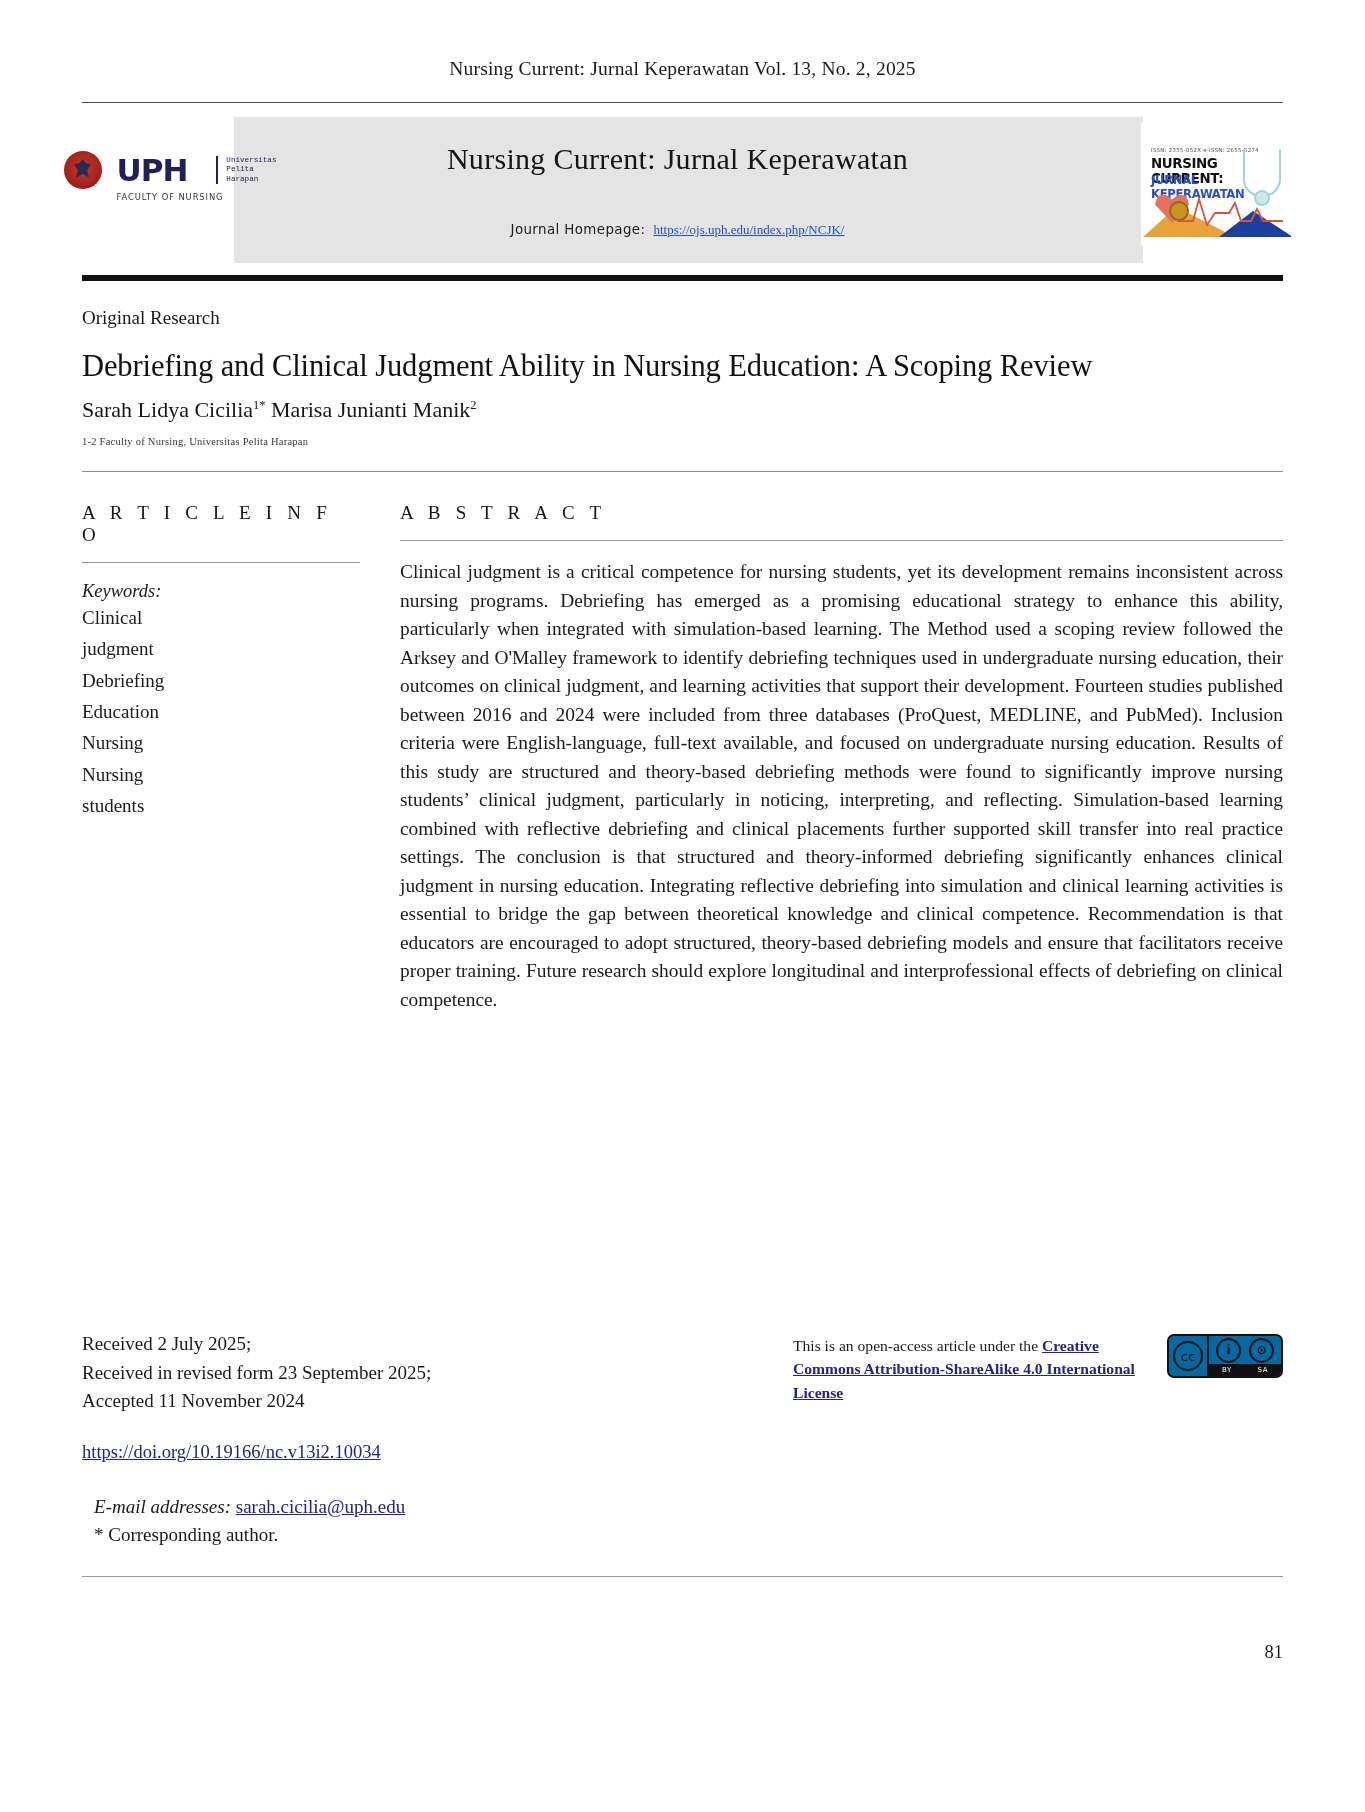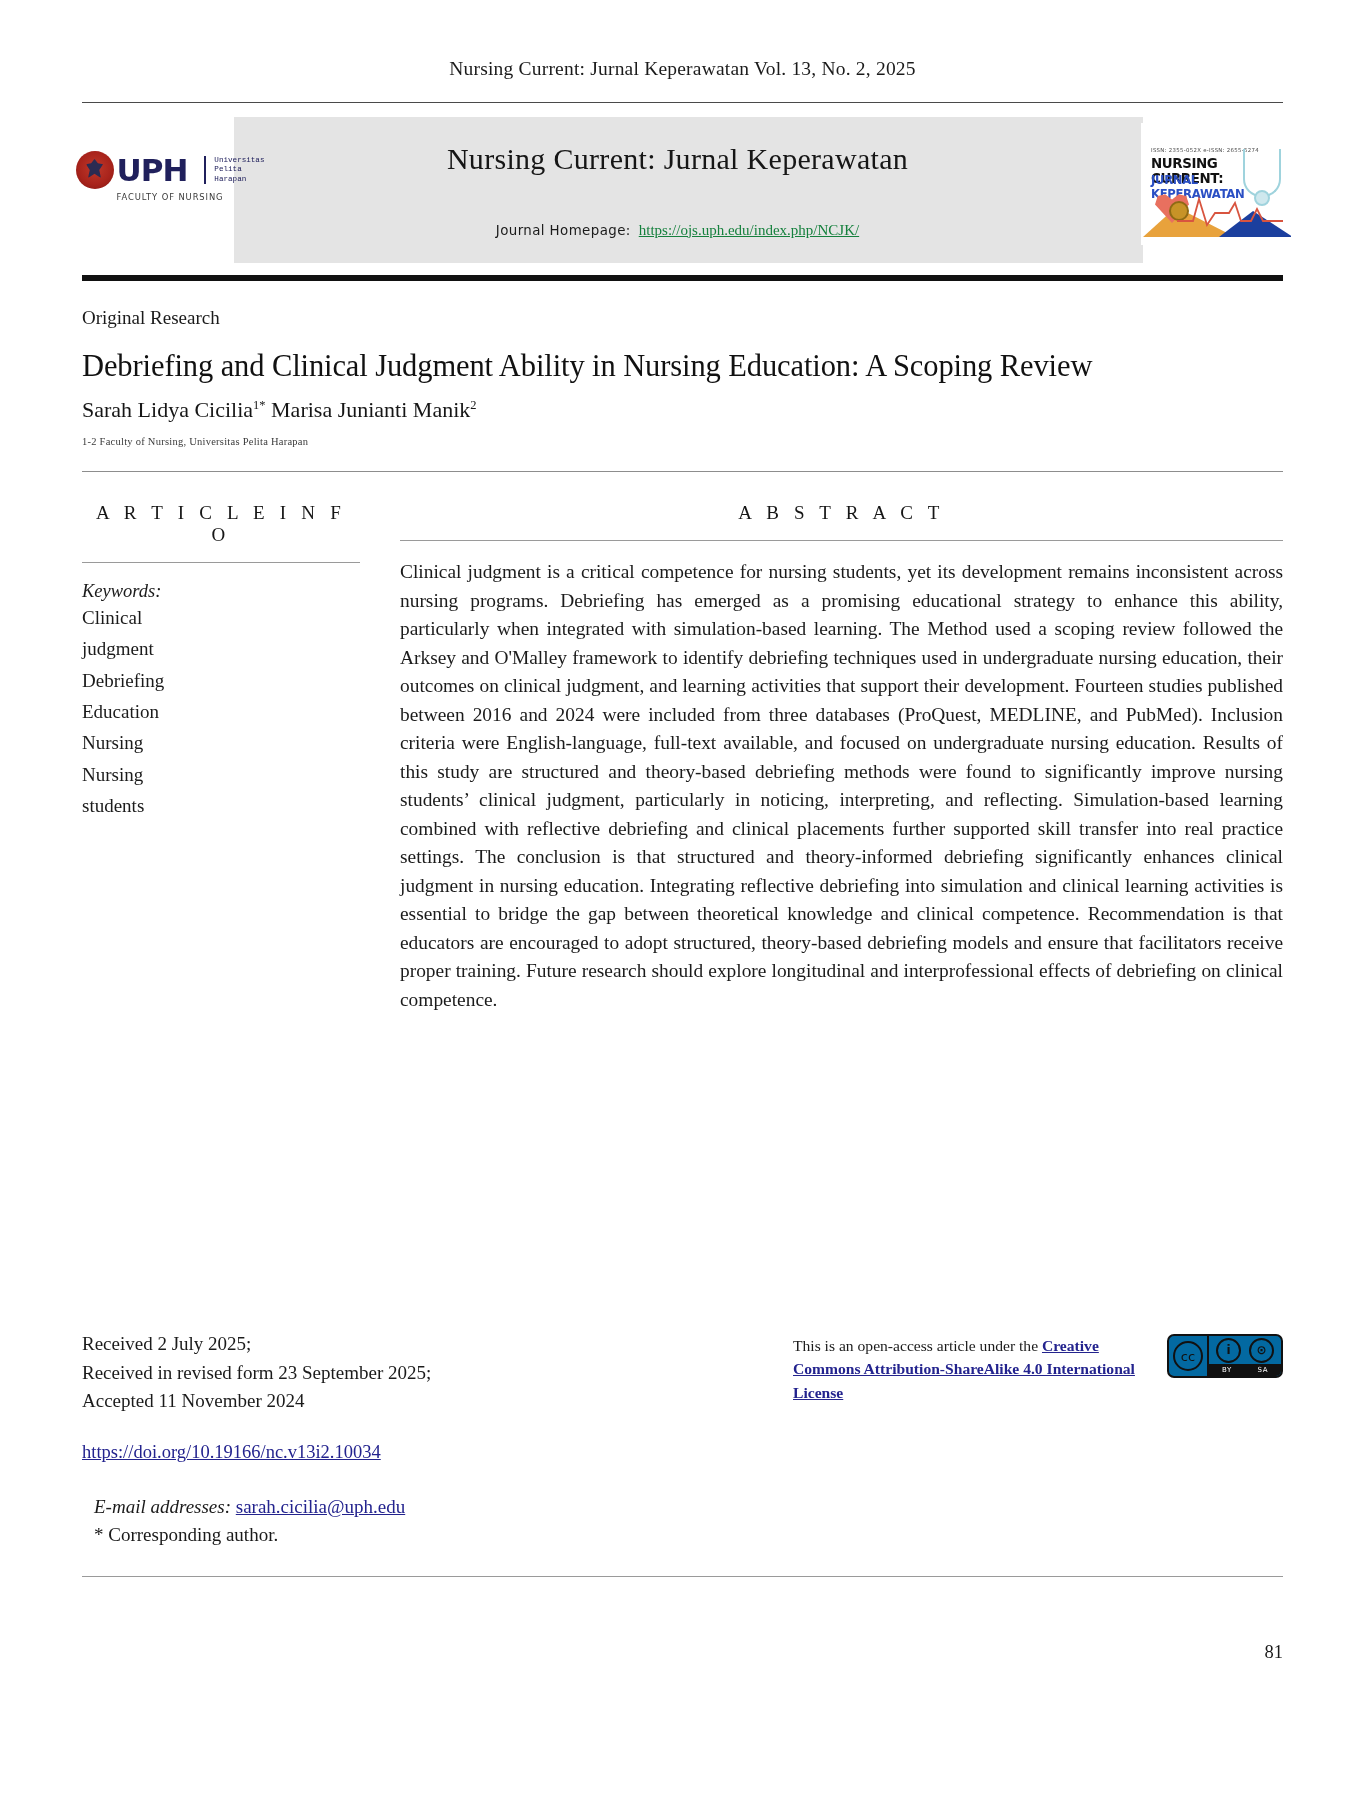--- a/index.html
+++ b/index.html
@@ -55,21 +55,21 @@
     left: 8px;
     top: 34px;
     width: 160px;
     display: flex;
     flex-direction: column;
     align-items: center;
   }
   .uph-row {
     display: flex;
     align-items: center;
-    gap: 3px;
+    gap: 15px;
   }
   .uph-seal {
     width: 38px;
     height: 38px;
     border-radius: 50%;
     background: radial-gradient(circle at 50% 45%, #c0392b 0%, #a8231b 58%, #7d1410 100%);
     position: relative;
     flex: none;
   }
   .uph-seal::after {
@@ -131,23 +131,23 @@
     align-items: baseline;
     gap: 8px;
   }
   .homepage-label {
     font-family: "DejaVu Sans", sans-serif;
     font-size: 13.4px;
     letter-spacing: .4px;
     color: #1b1b1b;
   }
   .homepage-url {
-    color: #15803d;
+    color: #1d4ed8;
     text-decoration: underline;
-    font-size: 15px;
+    font-size: 13px;
   }
   .cover-thumb {
     position: absolute;
     right: -8px;
     top: 6px;
     width: 150px;
     height: 122px;
     background: #ffffff;
     overflow: hidden;
   }
@@ -303,21 +303,20 @@
   }
   .col-abstract {
     flex: 1;
     padding-left: 18px;
     box-sizing: border-box;
   }
   .section-head {
     font-size: 19px;
     letter-spacing: 5.2px;
     color: #161616;
-    text-align: center;
   }
   .head-rule {
     border-top: 1.1px solid #9a9a9a;
     margin-top: 16px;
   }
   .kw-label {
     font-style: italic;
     font-size: 18.5px;
     margin-top: 18px;
     color: #1b1b1b;

